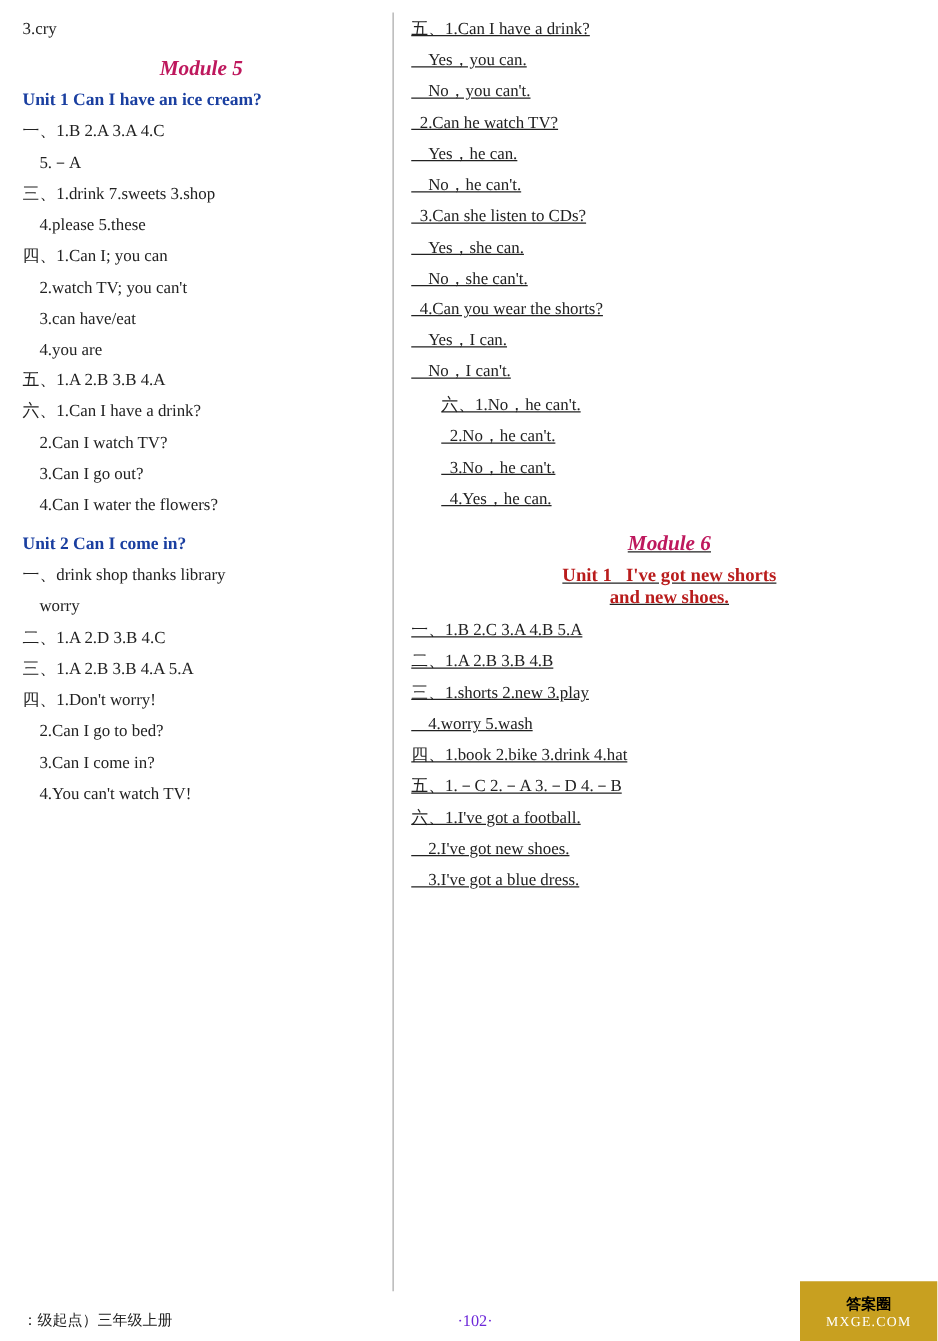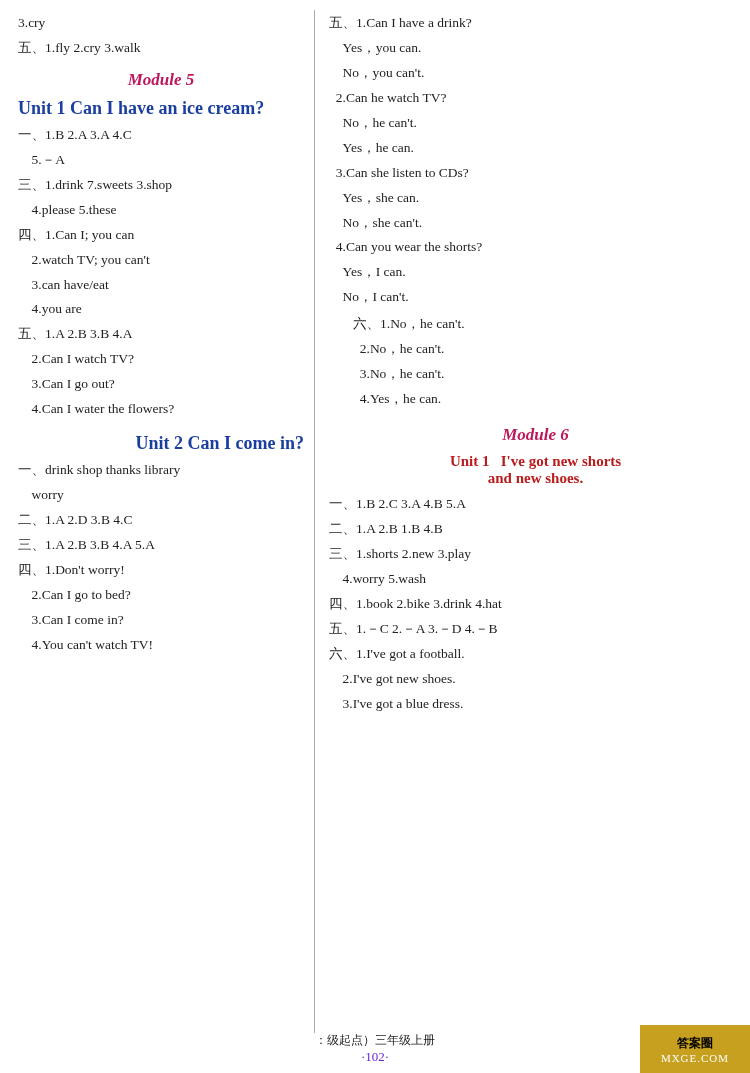--- a/index.html
+++ b/index.html
@@ -25,54 +25,55 @@
       position: relative;
     }
     .left-col {
       width: 315px;
       padding: 0 10px 0 18px;
       border-right: 1px solid #aaa;
     }
     .right-col {
       width: 435px;
       padding: 0 8px 0 14px;
+      text-decoration: underline;
     }
     .section-title {
       color: #be185d;
       font-weight: bold;
       font-size: 17px;
       text-align: center;
       margin: 10px 0 8px 0;
       font-style: italic;
     }
     .unit-title {
       color: #1a3fa0;
       font-weight: bold;
-      font-size: 18px;
+      font-size: 14px;
       margin: 8px 0 5px 0;
     }
     .unit-title-large {
       color: #b91c1c;
       font-weight: bold;
       font-size: 15px;
       text-align: center;
       margin: 8px 0 6px 0;
     }
     .content-line {
       margin: 2px 0;
       line-height: 1.7;
       font-size: 13.5px;
     }
     .footer {
       position: absolute;
       bottom: 8px;
       left: 0;
       width: 750px;
       display: flex;
-      flex-direction: column;
+      flex-direction: row;
       justify-content: space-between;
       align-items: center;
       padding: 0 18px;
     }
     .footer-left {
       font-size: 12px;
       color: #222;
     }
     .footer-center {
       font-size: 13px;
@@ -106,44 +107,42 @@
 <body>
 
 <div class="page-container">
 
   <div class="left-col">
 
     <div class="content-line">
       <span>3.cry</span>
     </div>
 
-    <div class="content-line">
-      <span>五、1.fly  2.cry  3.walk</span>
-    </div>
 
     <div class="section-title">Module 5</div>
 
     <div class="unit-title">Unit 1   Can I have an ice cream?</div>
 
     <div>
       <div class="content-line"><span>一、1.B  2.A  3.A  4.C</span></div>
       <div class="content-line"><span>&nbsp;&nbsp;&nbsp;&nbsp;5.－A</span></div>
       <div class="content-line"><span>三、1.drink  7.sweets  3.shop</span></div>
       <div class="content-line"><span>&nbsp;&nbsp;&nbsp;&nbsp;4.please  5.these</span></div>
       <div class="content-line"><span>四、1.Can I; you can</span></div>
       <div class="content-line"><span>&nbsp;&nbsp;&nbsp;&nbsp;2.watch TV; you can't</span></div>
       <div class="content-line"><span>&nbsp;&nbsp;&nbsp;&nbsp;3.can have/eat</span></div>
       <div class="content-line"><span>&nbsp;&nbsp;&nbsp;&nbsp;4.you are</span></div>
       <div class="content-line"><span>五、1.A  2.B  3.B  4.A</span></div>
+      <div class="content-line"><span>六、1.Can I have a drink?</span></div>
       <div class="content-line"><span>&nbsp;&nbsp;&nbsp;&nbsp;2.Can I watch TV?</span></div>
       <div class="content-line"><span>&nbsp;&nbsp;&nbsp;&nbsp;3.Can I go out?</span></div>
       <div class="content-line"><span>&nbsp;&nbsp;&nbsp;&nbsp;4.Can I water the flowers?</span></div>
     </div>
 
-    <div class="unit-title" style="margin-top:12px;text-align:right;">
+    <div class="unit-title" style="margin-top:12px;">
       <span>Unit 2   Can I come in?</span>
     </div>
 
     <div>
       <div class="content-line"><span>一、drink   shop  thanks  library</span></div>
       <div class="content-line"><span>&nbsp;&nbsp;&nbsp;&nbsp;worry</span></div>
       <div class="content-line"><span>二、1.A  2.D  3.B  4.C</span></div>
       <div class="content-line"><span>三、1.A  2.B  3.B  4.A  5.A</span></div>
       <div class="content-line"><span>四、1.Don't worry!</span></div>
       <div class="content-line"><span>&nbsp;&nbsp;&nbsp;&nbsp;2.Can I go to bed?</span></div>
@@ -153,22 +152,22 @@
 
   </div>
 
   <div class="right-col">
 
     <div>
       <div class="content-line"><span>五、1.Can I have a drink?</span></div>
       <div class="content-line"><span>&nbsp;&nbsp;&nbsp;&nbsp;Yes，you can.</span></div>
       <div class="content-line"><span>&nbsp;&nbsp;&nbsp;&nbsp;No，you can't.</span></div>
       <div class="content-line"><span>&nbsp;&nbsp;2.Can he watch TV?</span></div>
+      <div class="content-line"><span>&nbsp;&nbsp;&nbsp;&nbsp;Yes，he can.</span></div>
       <div class="content-line"><span>&nbsp;&nbsp;&nbsp;&nbsp;No，he can't.</span></div>
-      <div class="content-line"><span>&nbsp;&nbsp;&nbsp;&nbsp;Yes，he can.</span></div>
       <div class="content-line"><span>&nbsp;&nbsp;3.Can she listen to CDs?</span></div>
       <div class="content-line"><span>&nbsp;&nbsp;&nbsp;&nbsp;Yes，she can.</span></div>
       <div class="content-line"><span>&nbsp;&nbsp;&nbsp;&nbsp;No，she can't.</span></div>
       <div class="content-line"><span>&nbsp;&nbsp;4.Can you wear the shorts?</span></div>
       <div class="content-line"><span>&nbsp;&nbsp;&nbsp;&nbsp;Yes，I can.</span></div>
       <div class="content-line"><span>&nbsp;&nbsp;&nbsp;&nbsp;No，I can't.</span></div>
     </div>
 
     <div style="margin-top:4px;margin-left:24px;">
       <div class="content-line"><span>六、1.No，he can't.</span></div>
@@ -183,21 +182,21 @@
       <div>
         <span>Unit 1&nbsp;&nbsp;&nbsp;I've got new shorts</span>
       </div>
       <div>
         <span>and new shoes.</span>
       </div>
     </div>
 
     <div>
       <div class="content-line"><span>一、1.B  2.C  3.A  4.B  5.A</span></div>
-      <div class="content-line"><span>二、1.A  2.B  1.B  4.B</span></div>
+      <div class="content-line"><span>二、1.A  2.B  3.B  4.B</span></div>
       <div class="content-line"><span>三、1.shorts  2.new  3.play</span></div>
       <div class="content-line"><span>&nbsp;&nbsp;&nbsp;&nbsp;4.worry  5.wash</span></div>
       <div class="content-line"><span>四、1.book  2.bike  3.drink  4.hat</span></div>
       <div class="content-line"><span>五、1.－C  2.－A  3.－D  4.－B</span></div>
       <div class="content-line"><span>六、1.I've got a football.</span></div>
       <div class="content-line"><span>&nbsp;&nbsp;&nbsp;&nbsp;2.I've got new shoes.</span></div>
       <div class="content-line"><span>&nbsp;&nbsp;&nbsp;&nbsp;3.I've got a blue dress.</span></div>
     </div>
 
   </div>

